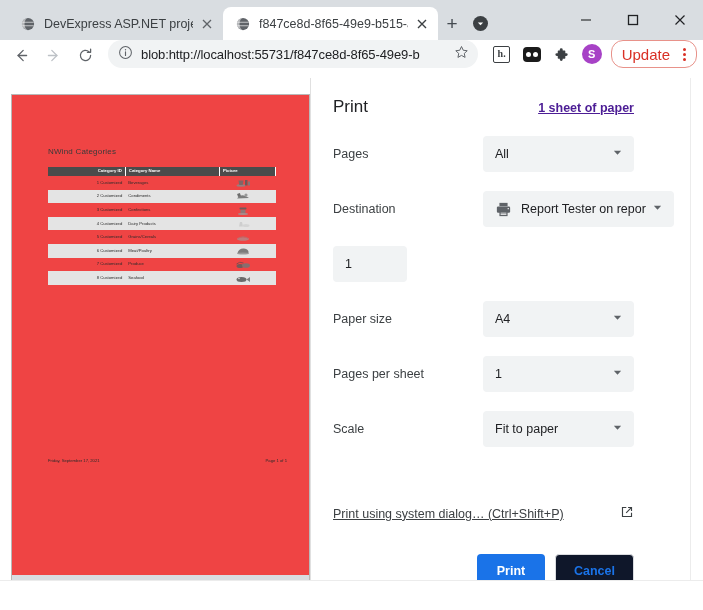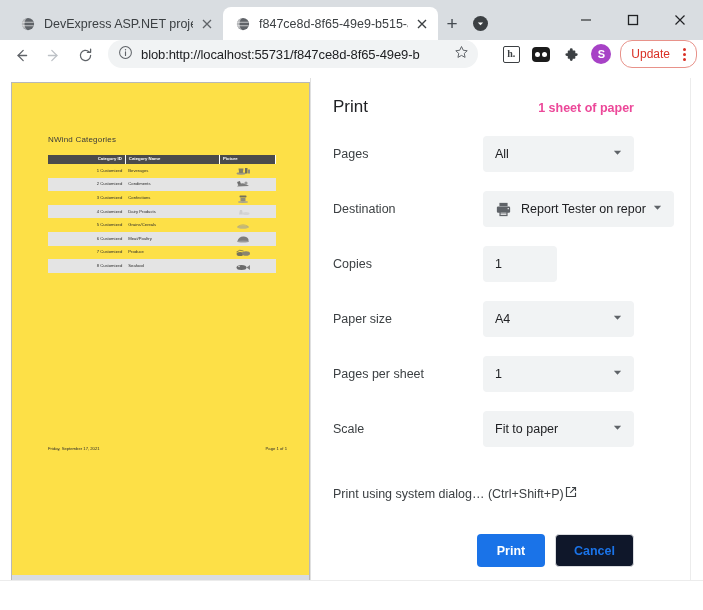--- a/index.html
+++ b/index.html
@@ -142,42 +142,42 @@
     display:inline-flex; align-items:center; justify-content:center;
   }
   .update-pill {
     height: 28px;
     border: 1px solid #e8928a;
     border-radius: 12px;
     display: flex; align-items:center;
     padding: 0 3px 0 10px;
     margin-left: 4px;
     color: #d93025;
-    font-size: 12px;
+    font-size: 15px;
   }
   .update-pill .dots {
     width: 18px; display:inline-flex; flex-direction:column; align-items:center;
     justify-content:center; gap:2px; margin-left:5px;
   }
   .update-pill .dots i { width:3px;height:3px;border-radius:50%;background:#d93025;display:block; }
 
   
   .page {
     position: absolute;
     left: 0; top: 78px;
     width: 703px; height: 532px;
     background: #ffffff;
   }
 
   
   .preview-area {
     position: absolute;
-    left: 11px; top: 4px;
+    left: 11px; top: 16px;
     width: 299px; height: 497px;
-    background: #fde047;
+    background: #ef4444;
     border: 1px solid #b8b8b8;
   }
   .preview-shadowbox {
     position:absolute;
     left:11px; top:497px;
     width:299px; height:75px;
     background:#d9dce1;
     border-left:1px solid #b8b8b8;
     border-right:1px solid #b8b8b8;
     border-bottom:1px solid #b8b8b8;
@@ -241,21 +241,21 @@
     background: #ffffff;
     border-left: 1px solid #e0e0e0;
     border-bottom: 1px solid #dadce0;
     padding: 0 22px;
   }
   .pp-header {
     display: flex; align-items: baseline; justify-content: space-between;
     padding-top: 19px;
   }
   .pp-title { font-size: 17px; color: #202124; }
-  .pp-sheets { font-size: 12.5px; color: #ec4899; font-weight: bold; }
+  .pp-sheets { font-size: 12.5px; color: #4c1d95; font-weight: bold; text-decoration: underline; }
 
   .pp-row {
     display: flex; align-items: center;
     margin-top: 19px;
     min-height: 36px;
   }
   .pp-label {
     width: 150px;
     flex: 0 0 150px;
     font-size: 12.5px;
@@ -292,24 +292,25 @@
     background: #f1f3f4;
     border-radius: 4px;
     display: flex;
     align-items: center;
     padding: 0 12px;
     font-size: 12.5px;
     color: #202124;
   }
 
   .pp-sysdialog {
-    display: flex; align-items: center; justify-content: flex-start;
-    margin-top: 38px;
+    display: flex; align-items: center; justify-content: space-between;
+    margin-top: 58px;
     font-size: 12.5px;
     color: #3c4043;
+    text-decoration: underline;
   }
   .pp-actions {
     display: flex; justify-content: flex-end; align-items: center;
     gap: 10px;
     margin-top: 32px;
   }
   .btn {
     height: 33px;
     min-width: 68px;
     border-radius: 4px;
@@ -628,21 +629,20 @@
             <span class="caret">
               <svg width="11" height="11" viewBox="0 0 12 12">
                   <path d="M2 4 L6 8.4 L10 4 Z" fill="#5f6368"></path>
                 </svg>
             </span>
           </div>
         </div>
       </div>
 
       <div class="pp-row">
-        <div class="pp-label">Copies</div>
         <div class="pp-control">
           <div class="input-box">
             <span>1</span>
           </div>
         </div>
       </div>
 
       <div class="pp-row">
         <div class="pp-label">Paper size</div>
         <div class="pp-control">

